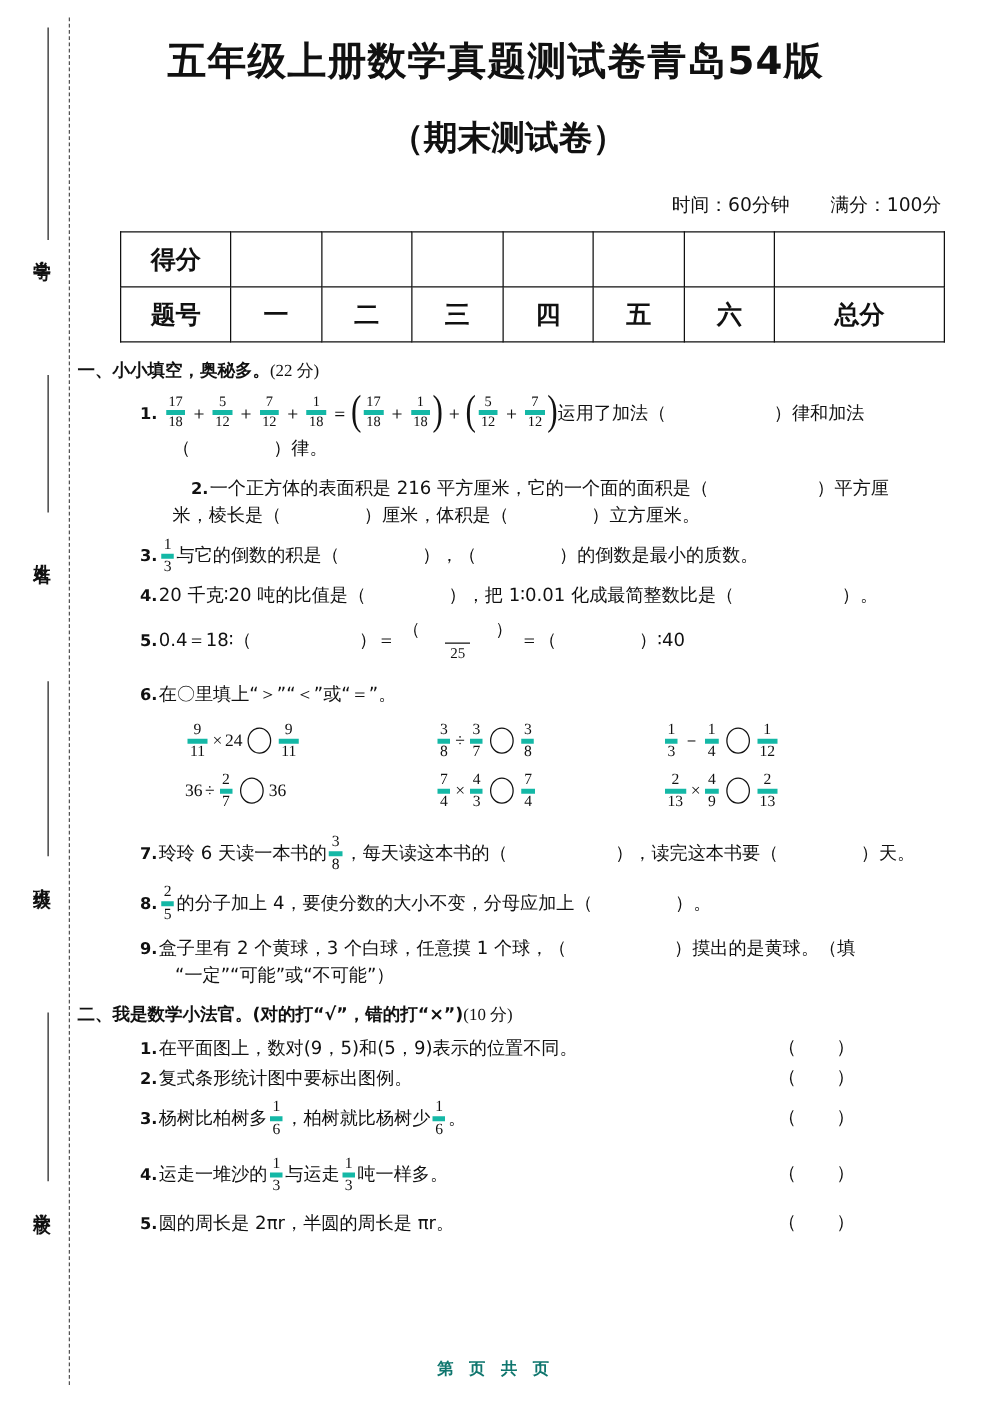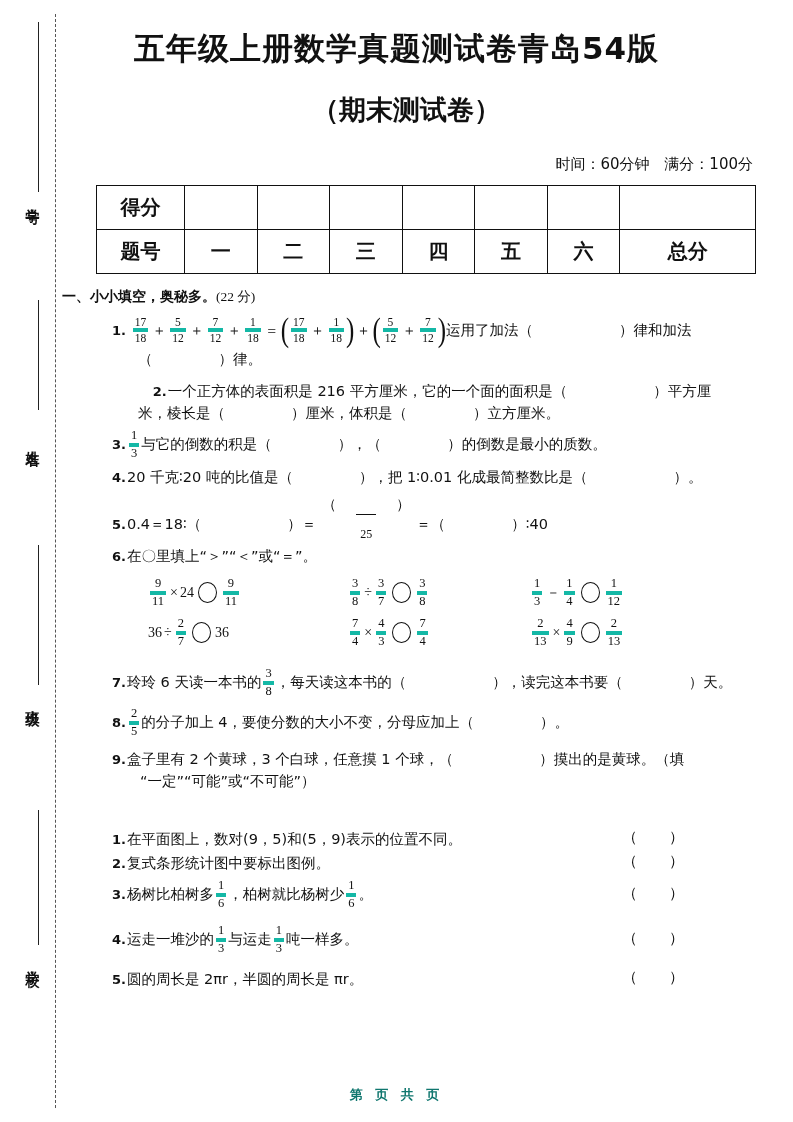--- a/index.html
+++ b/index.html
@@ -29,21 +29,21 @@
   .title2{
     position:absolute;left:0;right:0;top:92px;text-align:center;
     font-family:"DejaVu Sans","Liberation Sans",sans-serif;
     font-weight:bold;font-size:27px;margin-left:20px;
   }
   .meta{
     position:absolute;right:40px;top:155px;
     font-family:"DejaVu Sans","Liberation Sans",sans-serif;
     font-size:15px;
   }
-  .meta span{margin-left:10px;}
+  .meta span{margin-left:28px;}
 
   
   table.score{
     position:absolute;left:96px;top:185px;width:660px;
     border-collapse:collapse;
   }
   table.score td{
     border:1.3px solid #111;height:41px;text-align:center;
     font-family:"DejaVu Sans","Liberation Sans",sans-serif;
     font-weight:bold;font-size:20px;
@@ -76,21 +76,21 @@
   .paren{font-size:25px;font-family:"Liberation Serif",serif;vertical-align:middle;
          position:relative;top:-1px;display:inline-block;transform:scaleY(1.35);}
   .circ{display:inline-block;width:17px;height:19px;border:1.3px solid #111;
         border-radius:50%;vertical-align:middle;margin:0 4px;position:relative;top:-1px;}
   .op{font-family:"Liberation Serif",serif;font-size:14px;margin:0 2px;}
 
   
   .frbig{display:inline-flex;flex-direction:column;align-items:center;vertical-align:middle;
          font-family:"Liberation Serif",serif;font-size:14px;line-height:1.2;margin:0 2px;}
   .frbig .n{padding:0 4px;white-space:nowrap;}
-  .frbig .d{padding:12px 4px;border-top:1px solid #111;font-size:12px;}
+  .frbig .d{padding:0 4px;border-top:1px solid #111;font-size:12px;}
 
   
   .tf{position:absolute;right:95px;font-family:"Liberation Serif",serif;font-size:15px;letter-spacing:14px;}
 
   .row6{position:absolute;font-size:15px;}
   .footer{
     position:absolute;left:0;right:0;bottom:18px;text-align:center;
     font-family:"DejaVu Sans","Liberation Sans",sans-serif;
     font-weight:bold;font-size:13px;letter-spacing:4px;color:#0f766e;
   }
@@ -287,20 +287,23 @@
       </span><span class="cn">的分子加上 4，要使分数的大小不变，分母应加上（</span><span class="blank-md"></span><span class="cn">）。</span>
   </div>
 
   <div class="q" style="left:112px;top:748px;width:655px;">
     <span class="qn">9.</span><span class="cn">盒子里有 2 个黄球，3 个白球，任意摸 1 个球，（</span><span class="blank-lg"></span><span class="cn">）摸出的是黄球。（填</span>
   </div>
   <div class="q" style="left:140px;top:770px;">
     <span class="cn">“一定”“可能”或“不可能”）</span>
   </div>
 
+  <div class="sec-head" style="top:803px;">
+    <span>二、我是数学小法官。(对的打“√”，错的打“×”)</span><span class="pts">(10 分)</span>
+  </div>
 
   <div class="q" style="left:112px;top:828px;">
     <span class="qn">1.</span><span class="cn">在平面图上，数对(9，5)和(5，9)表示的位置不同。</span>
   </div>
   <div class="tf" style="top:828px;">（  ）</div>
 
   <div class="q" style="left:112px;top:852px;">
     <span class="qn">2.</span><span class="cn">复式条形统计图中要标出图例。</span>
   </div>
   <div class="tf" style="top:852px;">（  ）</div>

